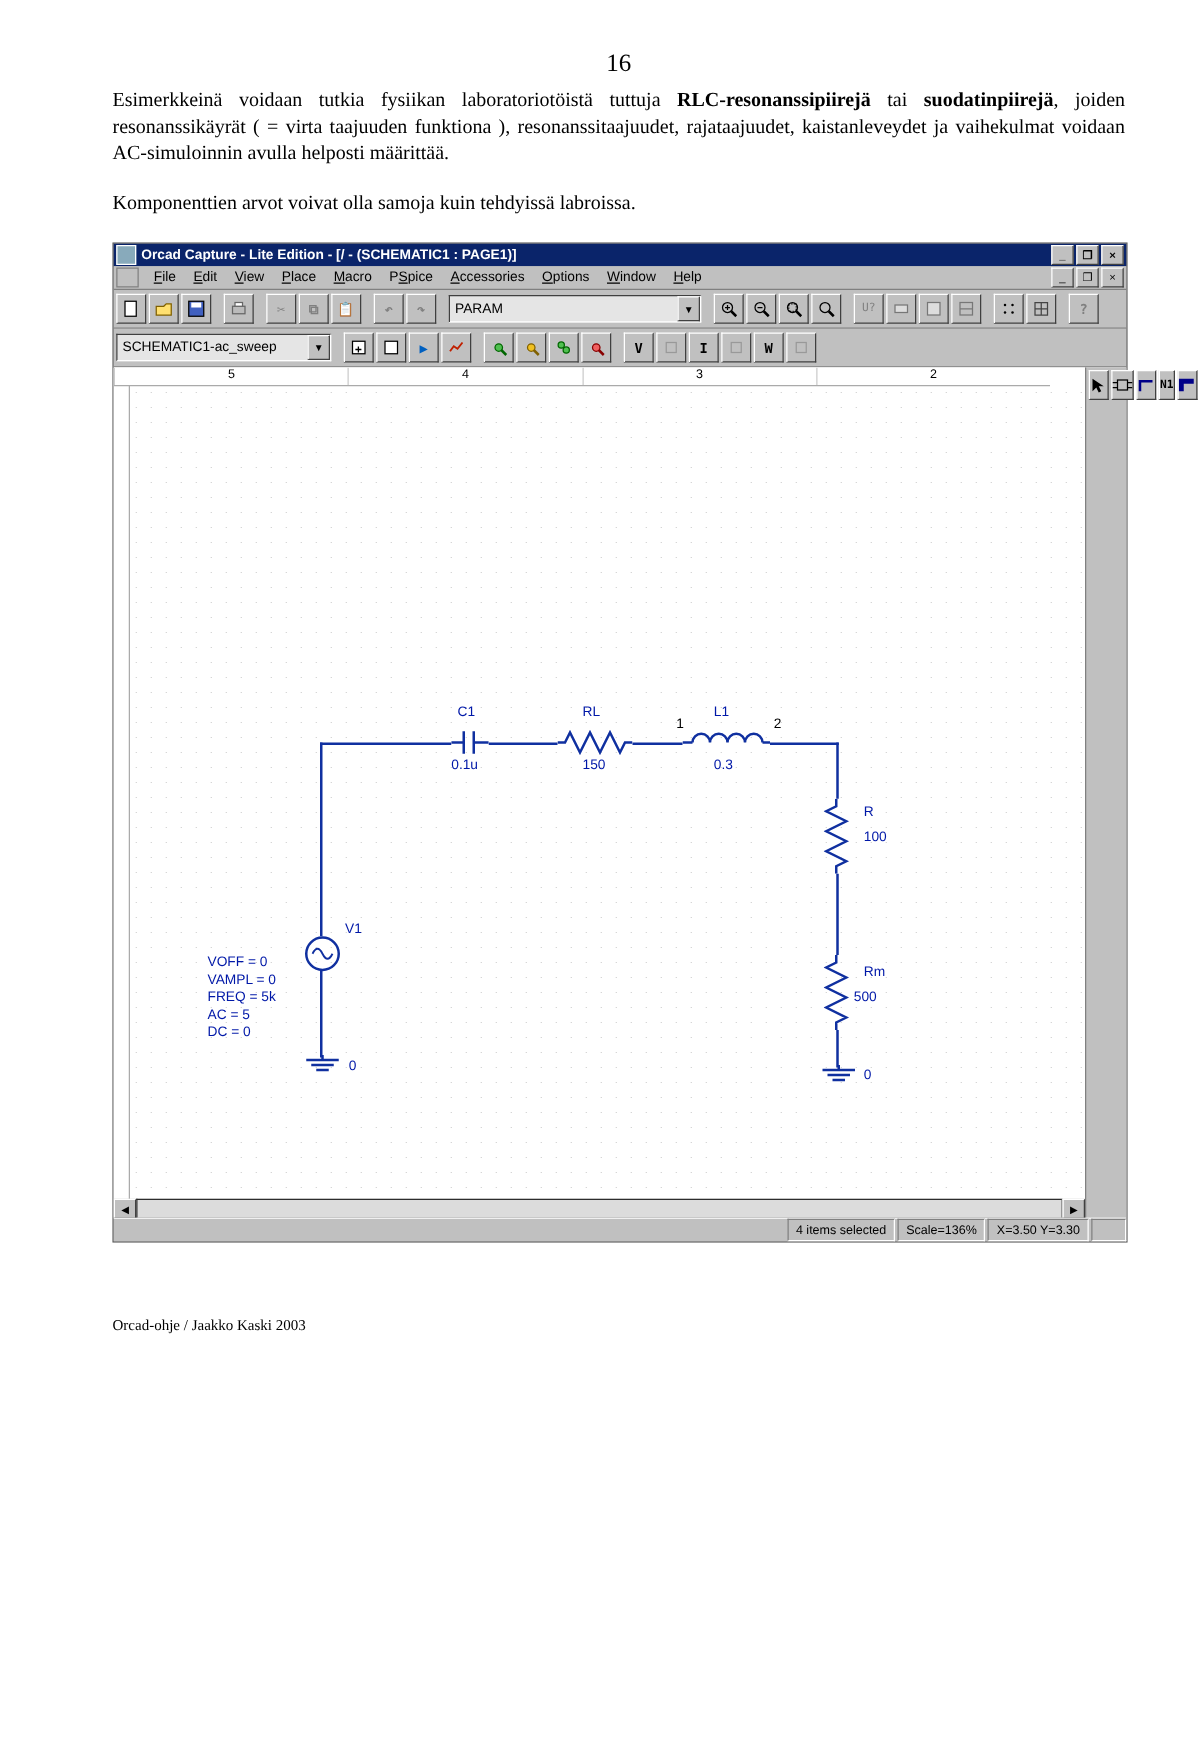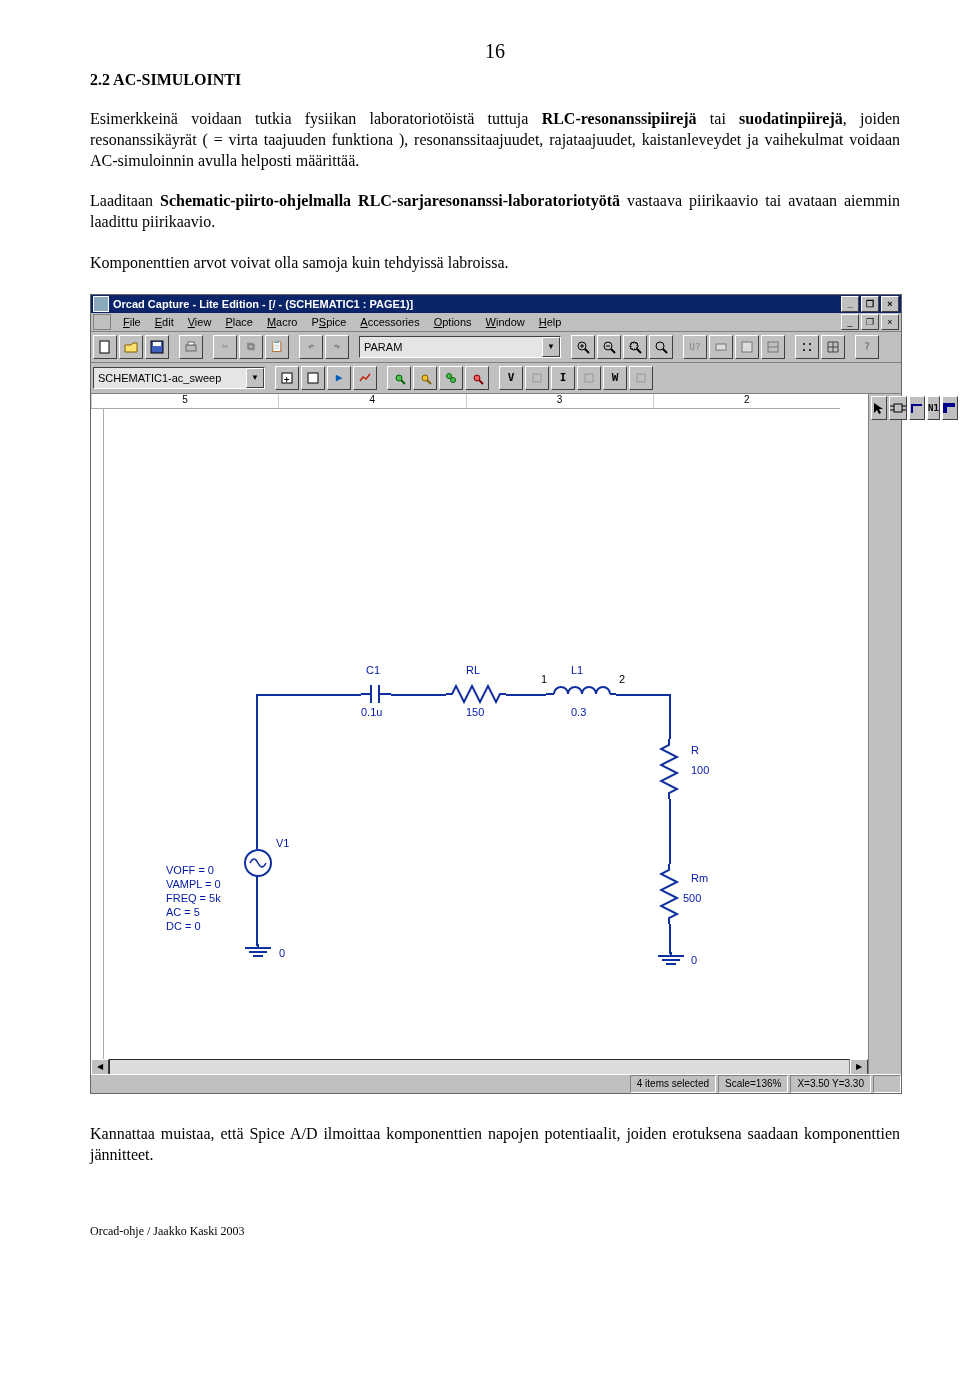--- a/index.html
+++ b/index.html
@@ -236,29 +236,25 @@
   .sinewave {
     width:24px;height:24px;border:2px solid #1030a0;border-radius:50%;
   }
 </style>
 </head>
 <body>
 
 <div class="page">
   <div class="pgnum">16</div>
 
-  <div class="heading">2.2 AC-SIMULOINTI</div>
 
   <p class="para">
     <span>Esimerkkeinä voidaan tutkia fysiikan laboratoriotöistä tuttuja </span><span class="bold">RLC-resonanssipiirejä</span><span> tai </span><span class="bold">suodatinpiirejä</span><span>, joiden resonanssikäyrät ( = virta taajuuden funktiona ), resonanssitaajuudet, rajataajuudet, kaistanleveydet ja vaihekulmat voidaan AC-simuloinnin avulla helposti määrittää.</span>
   </p>
 
-  <p class="para">
-    <span>Laaditaan </span><span class="bold">Schematic-piirto-ohjelmalla</span><span> </span><span class="bold">RLC-sarjaresonanssi-laboratoriotyötä</span><span> vastaava piirikaavio tai avataan aiemmin laadittu piirikaavio.</span>
-  </p>
 
   <p class="para">Komponenttien arvot voivat olla samoja kuin tehdyissä labroissa.</p>
 
   <div class="shot">
 
     <div class="titlebar">
       <span style="width:14px;height:14px;background:#8ab;display:inline-block;margin-right:4px;border:1px solid #fff;"></span>
       <span>Orcad Capture - Lite Edition - [/ - (SCHEMATIC1 : PAGE1)]</span>
       <span class="spacer"></span>
       <span class="winbtn">_</span>
@@ -642,16 +638,15 @@
 
     <div class="statusbar">
       <div style="flex:1"></div>
       <div class="well">4 items selected</div>
       <div class="well">Scale=136%</div>
       <div class="well">X=3.50 Y=3.30</div>
       <div class="well" style="width:14px;"></div>
     </div>
   </div>
 
-  <p class="para">Kannattaa muistaa, että Spice A/D ilmoittaa komponenttien napojen potentiaalit, joiden erotuksena saadaan komponenttien jännitteet.</p>
 
   <div class="footer">Orcad-ohje / Jaakko Kaski 2003</div>
 </div>
 
 </body></html>

